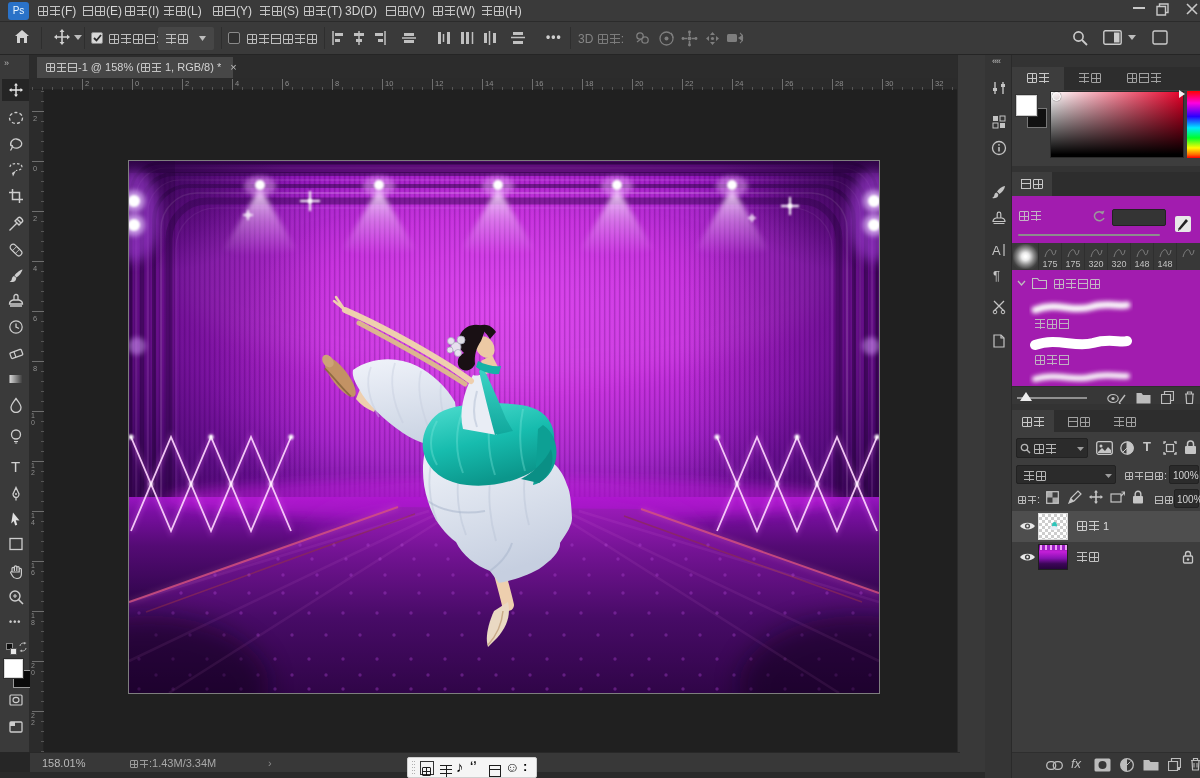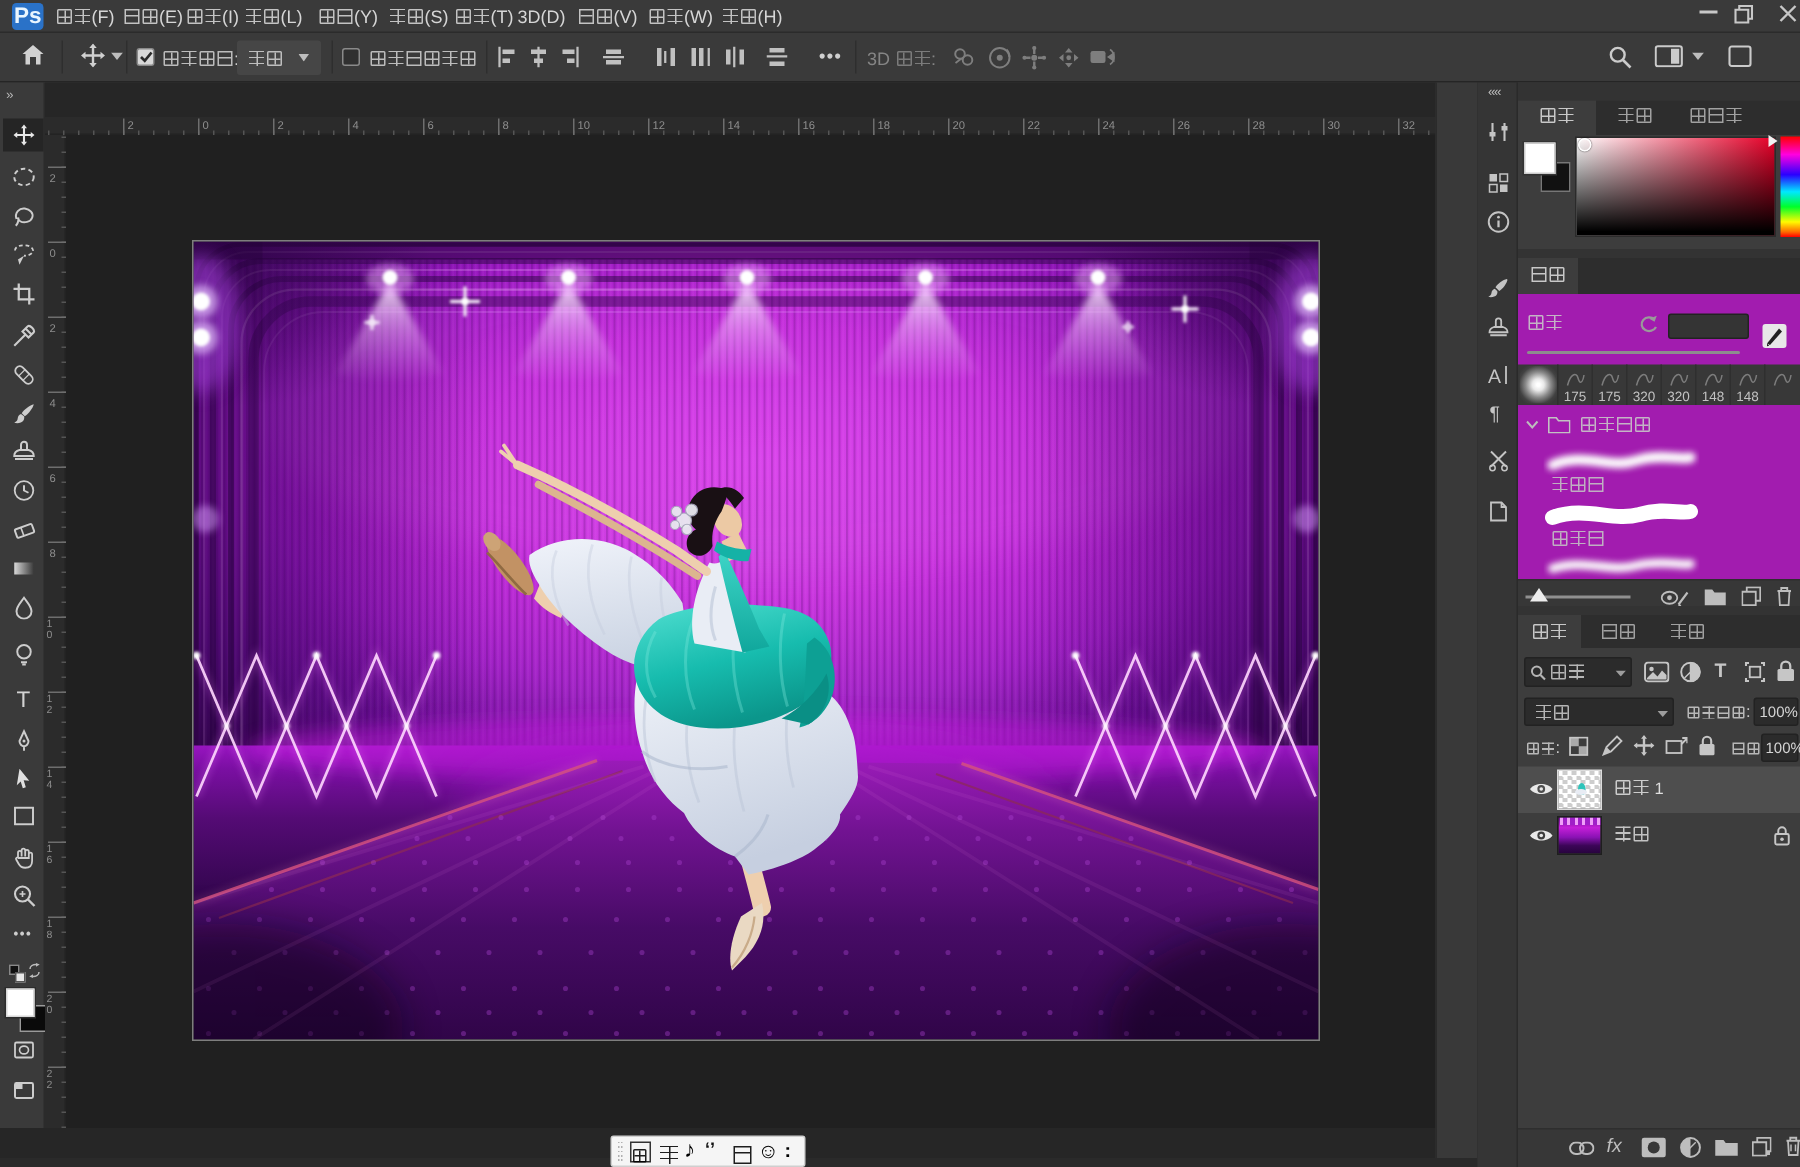--- a/index.html
+++ b/index.html
@@ -7,21 +7,21 @@
 #app{position:relative;width:1200px;height:778px}
 
 .h,.h2,.h3{display:inline-block;width:10px;height:10px;vertical-align:-1px;margin:0 1px;box-sizing:border-box}
 .h{border:1px solid currentColor;border-radius:1px;background:linear-gradient(currentColor,currentColor) 50% 50%/100% 1px no-repeat,linear-gradient(currentColor,currentColor) 50% 50%/1px 100% no-repeat;opacity:.88}
 .h2{background:repeating-linear-gradient(180deg,currentColor 0 1px,transparent 1px 4px),linear-gradient(currentColor,currentColor) 50% 0/1px 100% no-repeat;opacity:.88}
 .h3{border:1px solid currentColor;background:linear-gradient(currentColor,currentColor) 50% 3px/100% 1px no-repeat;opacity:.88}
 .hs{width:8px;height:8px}
 
 #menubar{left:0;top:0;width:1200px;height:22px;background:#3a3a3a;border-bottom:1px solid #2b2b2b}
 .mi{position:absolute;top:4px;font-size:12px;color:#d6d6d6;white-space:nowrap}
-#pslogo{position:absolute;left:8px;top:2px;width:21px;height:18px;background:#2a72c8;border-radius:3px;color:#eaf6ff;font-size:15px;font-weight:bold;text-align:center;line-height:18px}
+#pslogo{position:absolute;left:8px;top:2px;width:21px;height:18px;background:#2a72c8;border-radius:3px;color:#eaf6ff;font-size:10px;font-weight:normal;text-align:center;line-height:18px}
 .winbtn{position:absolute;top:0;color:#c8c8c8;font-size:11px}
 
 #optbar{left:0;top:22px;width:1200px;height:33px;background:#3a3a3a;border-bottom:1px solid #252525}
 .sep{position:absolute;top:5px;width:1px;height:22px;background:#2e2e2e}
 .ot{position:absolute;font-size:12px;color:#cfcfcf;white-space:nowrap}
 .dis{color:#858585}
 .cb{position:absolute;width:12px;height:12px;border:1px solid #8a8a8a;border-radius:2px;background:#303030}
 .cbk{background:#d8d8d8}
 
 #toolcol{left:0;top:55px;width:30px;height:697px;background:#3a3a3a;border-right:1px solid #2b2b2b}
@@ -284,20 +284,23 @@
       <svg style="position:absolute;left:8px;top:692px" width="16" height="16" viewBox="0 0 16 16">
         <rect x="2" y="3" width="12" height="10" rx="1" fill="none" stroke="#cdcdcd" stroke-width="1.2"></rect>
         <ellipse cx="8" cy="8" rx="3" ry="2.6" fill="none" stroke="#cdcdcd" stroke-width="1.1"></ellipse>
       </svg>
       <svg style="position:absolute;left:8px;top:719px" width="16" height="16" viewBox="0 0 16 16">
         <rect x="2" y="3" width="12" height="10" rx="1" fill="none" stroke="#cdcdcd" stroke-width="1.3"></rect>
         <rect x="2" y="3" width="5" height="4" fill="#cdcdcd"></rect>
       </svg>
     </div>
 
+<div class="abs" id="tabbar">
+  <div id="doctab"><i class="h" style="width:9px;height:9px"></i><i class="h2" style="width:9px;height:9px"></i><i class="h3" style="width:9px;height:9px"></i>-1 @ 158% (<i class="h" style="width:9px;height:9px"></i><i class="h2" style="width:9px;height:9px"></i> 1, RGB/8) * <span style="margin-left:6px;color:#bdbdbd">×</span></div>
+</div>
 
 <div class="abs" id="hruler">
       <svg width="930" height="12" viewBox="0 0 930 12">
         <rect x="2" y="9" width="1" height="3" fill="#555555"></rect>
         <rect x="12" y="9" width="1" height="3" fill="#555555"></rect>
         <rect x="22" y="9" width="1" height="3" fill="#555555"></rect>
         <rect x="32" y="9" width="1" height="3" fill="#555555"></rect>
         <rect x="42" y="9" width="1" height="3" fill="#555555"></rect>
         <rect x="52" y="9" width="1" height="3" fill="#555555"></rect>
         <rect x="62" y="9" width="1" height="3" fill="#555555"></rect>
@@ -921,20 +924,25 @@
             <circle cx="332" cy="179" r="4" fill="#e9e9f0" stroke="#a8a8bc" stroke-width="0.8" opacity="0.95"></circle>
             <circle cx="322" cy="180" r="3.5" fill="#e9e9f0" stroke="#a8a8bc" stroke-width="0.8" opacity="0.95"></circle>
             <circle cx="329" cy="192" r="3.5" fill="#e9e9f0" stroke="#a8a8bc" stroke-width="0.8" opacity="0.95"></circle>
             <circle cx="321" cy="189" r="3" fill="#e9e9f0" stroke="#a8a8bc" stroke-width="0.8" opacity="0.95"></circle>
           </g>
         </svg>
       </div>
 </div>
 <div class="abs" id="rightgap"></div>
 
+<div class="abs" id="statusbar">
+  <span style="position:absolute;left:12px;top:4px">158.01%</span>
+  <span style="position:absolute;left:99px;top:4px;color:#a8a8a8"><i class="h hs"></i><i class="h2 hs"></i>:1.43M/3.34M</span>
+  <span style="position:absolute;left:238px;top:4px;color:#8a8a8a">›</span>
+</div>
 <div class="abs" id="bottomstrip"></div>
 
 <div class="abs" style="left:407px;top:757px;width:130px;height:21px;background:#f5f5f5;border:1px solid #cfcfcf;border-radius:2px;color:#1e1e1e">
   <span style="position:absolute;left:4px;top:3px;width:3px;height:14px;background:repeating-linear-gradient(180deg,#b0b0b0 0 1px,transparent 1px 3px),repeating-linear-gradient(180deg,#b0b0b0 0 1px,transparent 1px 3px) 2px 0;background-size:1px 100%,1px 100%;background-repeat:no-repeat"></span>
   <span style="position:absolute;left:12px;top:3px;width:14px;height:14px;border:1.5px solid #333"><i class="h" style="width:9px;height:9px;margin:1px;color:#000"></i></span>
   <span style="position:absolute;left:31px;top:4px"><i class="h2" style="width:12px;height:12px;color:#000"></i></span>
   <span style="position:absolute;left:48px;top:0px;font-size:15px;color:#000">♪</span>
   <span style="position:absolute;left:62px;top:1px;font-size:12px;font-weight:bold;color:#111">ʻʼ</span>
   <span style="position:absolute;left:80px;top:4px"><i class="h3" style="width:12px;height:12px;color:#000"></i></span>
   <span style="position:absolute;left:97px;top:1px;font-size:14px;color:#000">☺</span>

